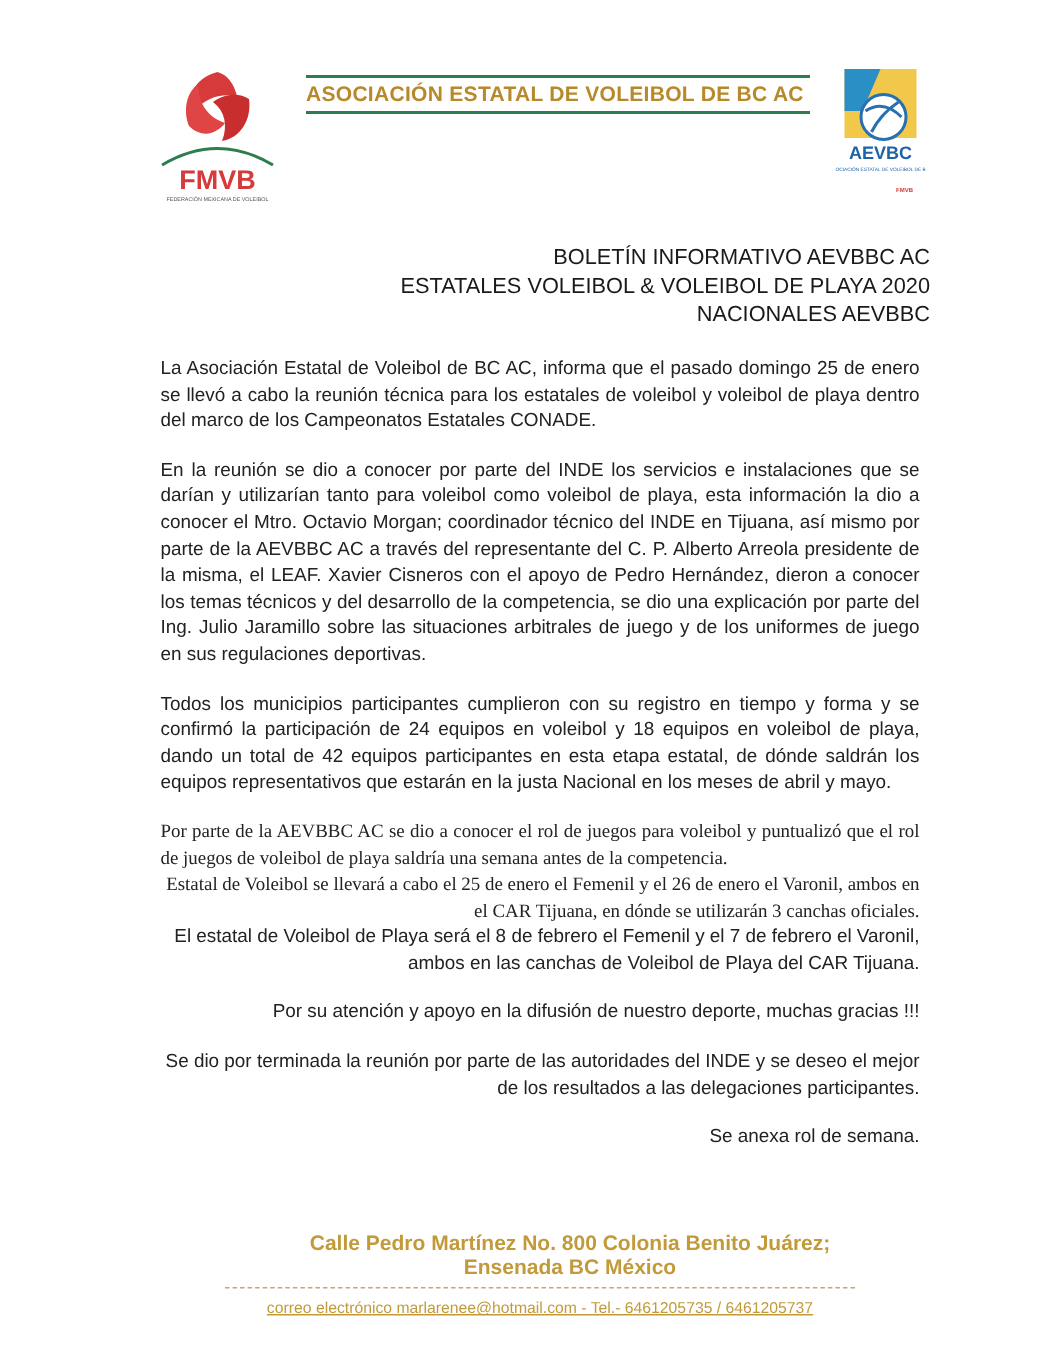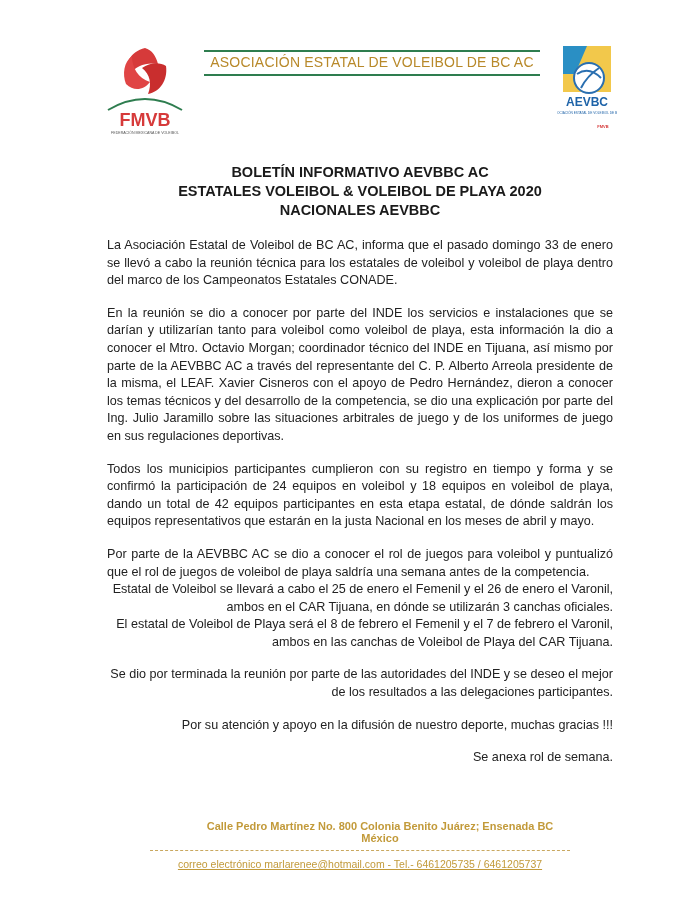--- a/index.html
+++ b/index.html
@@ -3,32 +3,32 @@
 <meta charset="utf-8">
 <style>
   html, body { margin:0; padding:0; background:#ffffff; }
   body { width:700px; height:903px; position:relative; overflow:hidden;
          font-family:"Liberation Sans", sans-serif; color:#1f1f1f; }
   .fmvb-logo { position:absolute; left:100px; top:40px; width:90px; height:100px; }
   .banner { position:absolute; left:204px; top:50px; width:336px; height:26px; }
   .banner .line { position:absolute; left:0; right:0; height:2px; background:#2e7d4f; }
   .banner .line.top { top:0; }
   .banner .line.bottom { bottom:0; }
-  .banner .text { position:absolute; left:0; right:0; top:4px; text-align:center;
-                  font-weight:normal; font-size:14px; color:#b8892a; letter-spacing:0.2px; }
+  .banner .text { position:absolute; left:0; right:0; top:4px; text-align:left;
+                  font-weight:bold; font-size:14px; color:#b8892a; letter-spacing:0.2px; }
   .aevbbc-logo { position:absolute; left:557px; top:44px; width:60px; height:92px; }
-  .title-block { position:absolute; left:100px; right:80px; top:163px; text-align:center;
-                 font-weight:bold; font-size:14.5px; line-height:19px; color:#1a1a1a; }
+  .title-block { position:absolute; left:100px; right:80px; top:163px; text-align:right;
+                 font-weight:normal; font-size:14.5px; line-height:19px; color:#1a1a1a; }
   .body { position:absolute; left:107px; width:506px; top:237px;
           font-size:12.6px; line-height:17.6px; color:#222; }
   .body p { margin:0 0 15px 0; text-align:justify; }
   .body p.left { text-align:right; }
-  .body p.tight { margin-bottom:0; }
+  .body p.tight { margin-bottom:0;font-family:Liberation Serif, serif; }
   .footer { position:absolute; left:150px; width:420px; top:820px; text-align:center; }
-  .footer .addr { font-weight:bold; font-size:11px; color:#c29a3a;padding-left:40px; }
+  .footer .addr { font-weight:bold; font-size:14px; color:#c29a3a;padding-left:40px; }
   .footer .sep { height:1px; border-top:1px dashed #c9a860; margin:6px 0 6px 0; }
   .footer .contact { font-size:10.5px; color:#c29a3a;text-decoration:underline; }
 </style>
 </head>
 <body>
 
 <div class="fmvb-logo">
   <svg width="90" height="100" viewBox="0 0 90 100">
     <circle cx="45" cy="32" r="24" fill="#ffffff"></circle>
     <path d="M45 8 C30 12 24 24 30 34 C36 26 46 22 58 24 C56 16 52 10 45 8Z" fill="#d63a3a"></path>
@@ -59,28 +59,28 @@
   </svg>
 </div>
 
 <div class="title-block">
   <div>BOLETÍN INFORMATIVO AEVBBC AC</div>
   <div>ESTATALES VOLEIBOL &amp; VOLEIBOL DE PLAYA 2020</div>
   <div>NACIONALES AEVBBC</div>
 </div>
 
 <div class="body">
-  <p>La Asociación Estatal de Voleibol de BC AC, informa que el pasado domingo 33 de enero se llevó a cabo la reunión técnica para los estatales de voleibol y voleibol de playa dentro del marco de los Campeonatos Estatales CONADE.</p>
+  <p>La Asociación Estatal de Voleibol de BC AC, informa que el pasado domingo 25 de enero se llevó a cabo la reunión técnica para los estatales de voleibol y voleibol de playa dentro del marco de los Campeonatos Estatales CONADE.</p>
   <p>En la reunión se dio a conocer por parte del INDE los servicios e instalaciones que se darían y utilizarían tanto para voleibol como voleibol de playa, esta información la dio a conocer el Mtro. Octavio Morgan; coordinador técnico del INDE en Tijuana, así mismo por parte de la AEVBBC AC a través del representante del C. P. Alberto Arreola presidente de la misma, el LEAF. Xavier Cisneros con el apoyo de Pedro Hernández, dieron a conocer los temas técnicos y del desarrollo de la competencia, se dio una explicación por parte del Ing. Julio Jaramillo sobre las situaciones arbitrales de juego y de los uniformes de juego en sus regulaciones deportivas.</p>
   <p>Todos los municipios participantes cumplieron con su registro en tiempo y forma y se confirmó la participación de 24 equipos en voleibol y 18 equipos en voleibol de playa, dando un total de 42 equipos participantes en esta etapa estatal, de dónde saldrán los equipos representativos que estarán en la justa Nacional en los meses de abril y mayo.</p>
   <p class="tight">Por parte de la AEVBBC AC se dio a conocer el rol de juegos para voleibol y puntualizó que el rol de juegos de voleibol de playa saldría una semana antes de la competencia.</p>
   <p class="tight left">Estatal de Voleibol se llevará a cabo el 25 de enero el Femenil y el 26 de enero el Varonil, ambos en el CAR Tijuana, en dónde se utilizarán 3 canchas oficiales.</p>
   <p class="left">El estatal de Voleibol de Playa será el 8 de febrero el Femenil y el 7 de febrero el Varonil, ambos en las canchas de Voleibol de Playa del CAR Tijuana.</p>
+  <p class="left">Por su atención y apoyo en la difusión de nuestro deporte, muchas gracias !!!</p>
   <p class="left">Se dio por terminada la reunión por parte de las autoridades del INDE y se deseo el mejor de los resultados a las delegaciones participantes.</p>
-  <p class="left">Por su atención y apoyo en la difusión de nuestro deporte, muchas gracias !!!</p>
   <p class="left">Se anexa rol de semana.</p>
 </div>
 
 <div class="footer">
   <div class="addr">Calle Pedro Martínez No. 800 Colonia Benito Juárez; Ensenada BC México</div>
   <div class="sep"></div>
   <div class="contact">correo electrónico marlarenee@hotmail.com - Tel.- 6461205735 / 6461205737</div>
 </div>
 
 </body></html>

